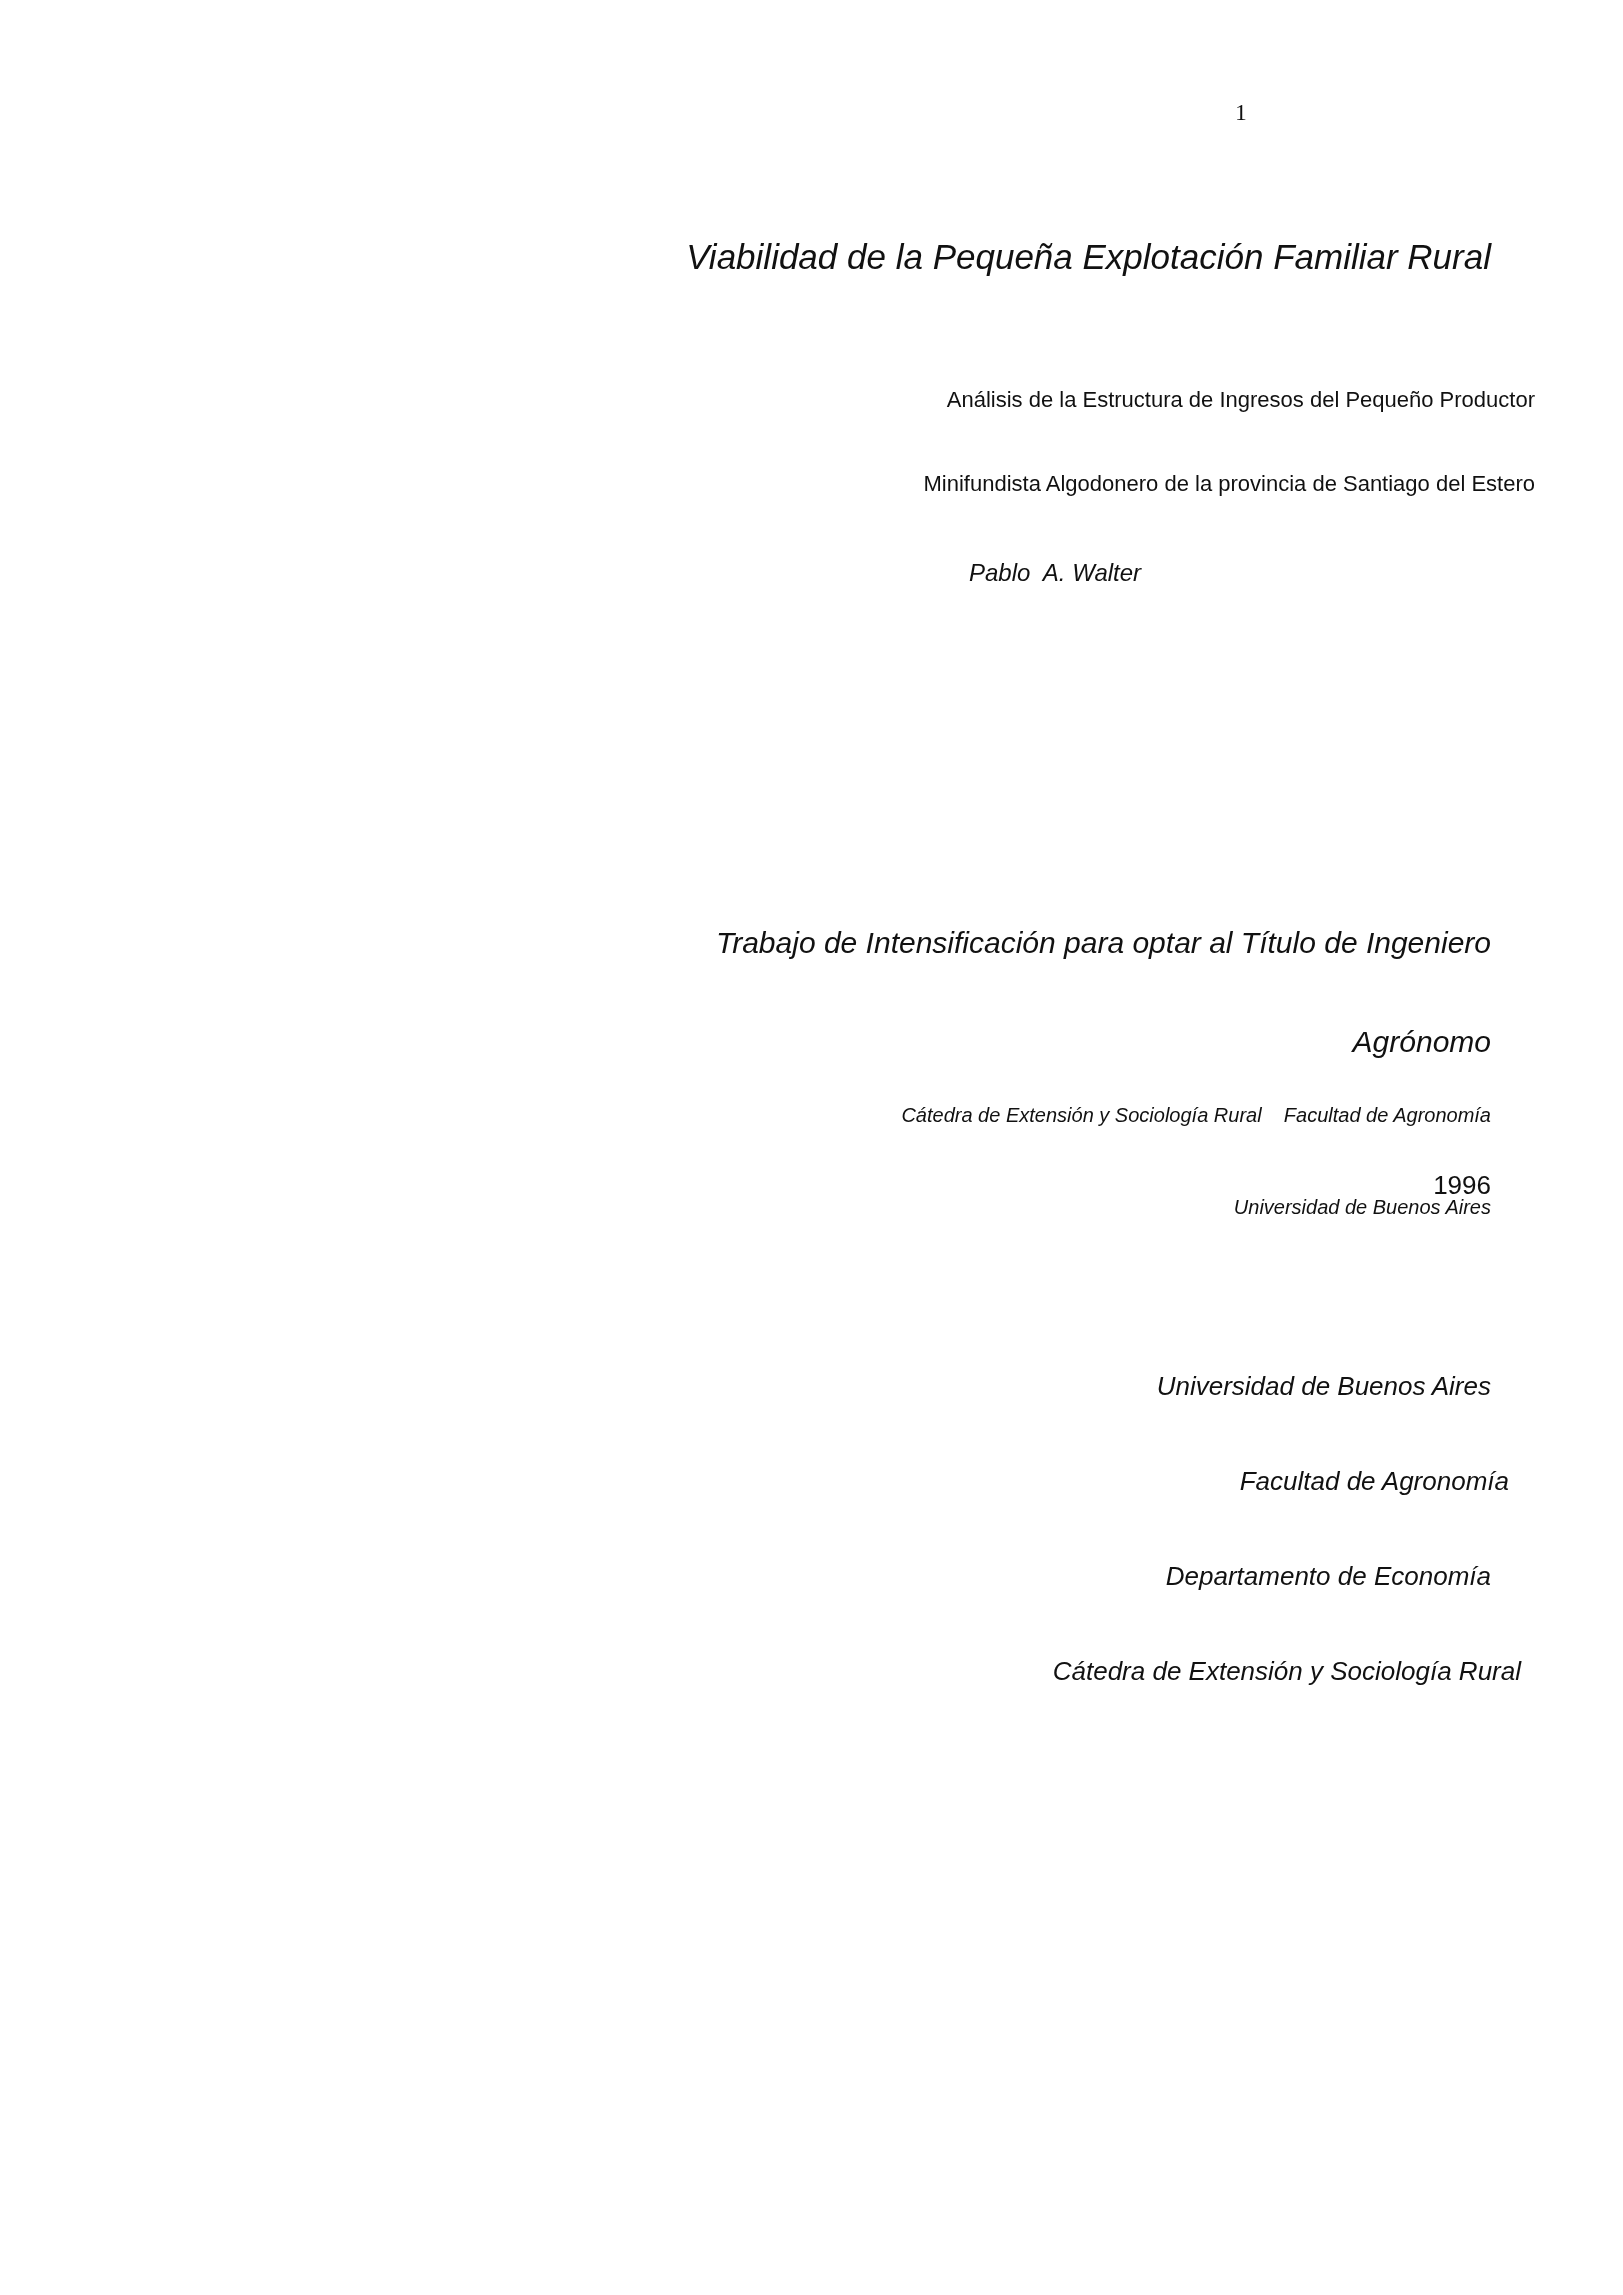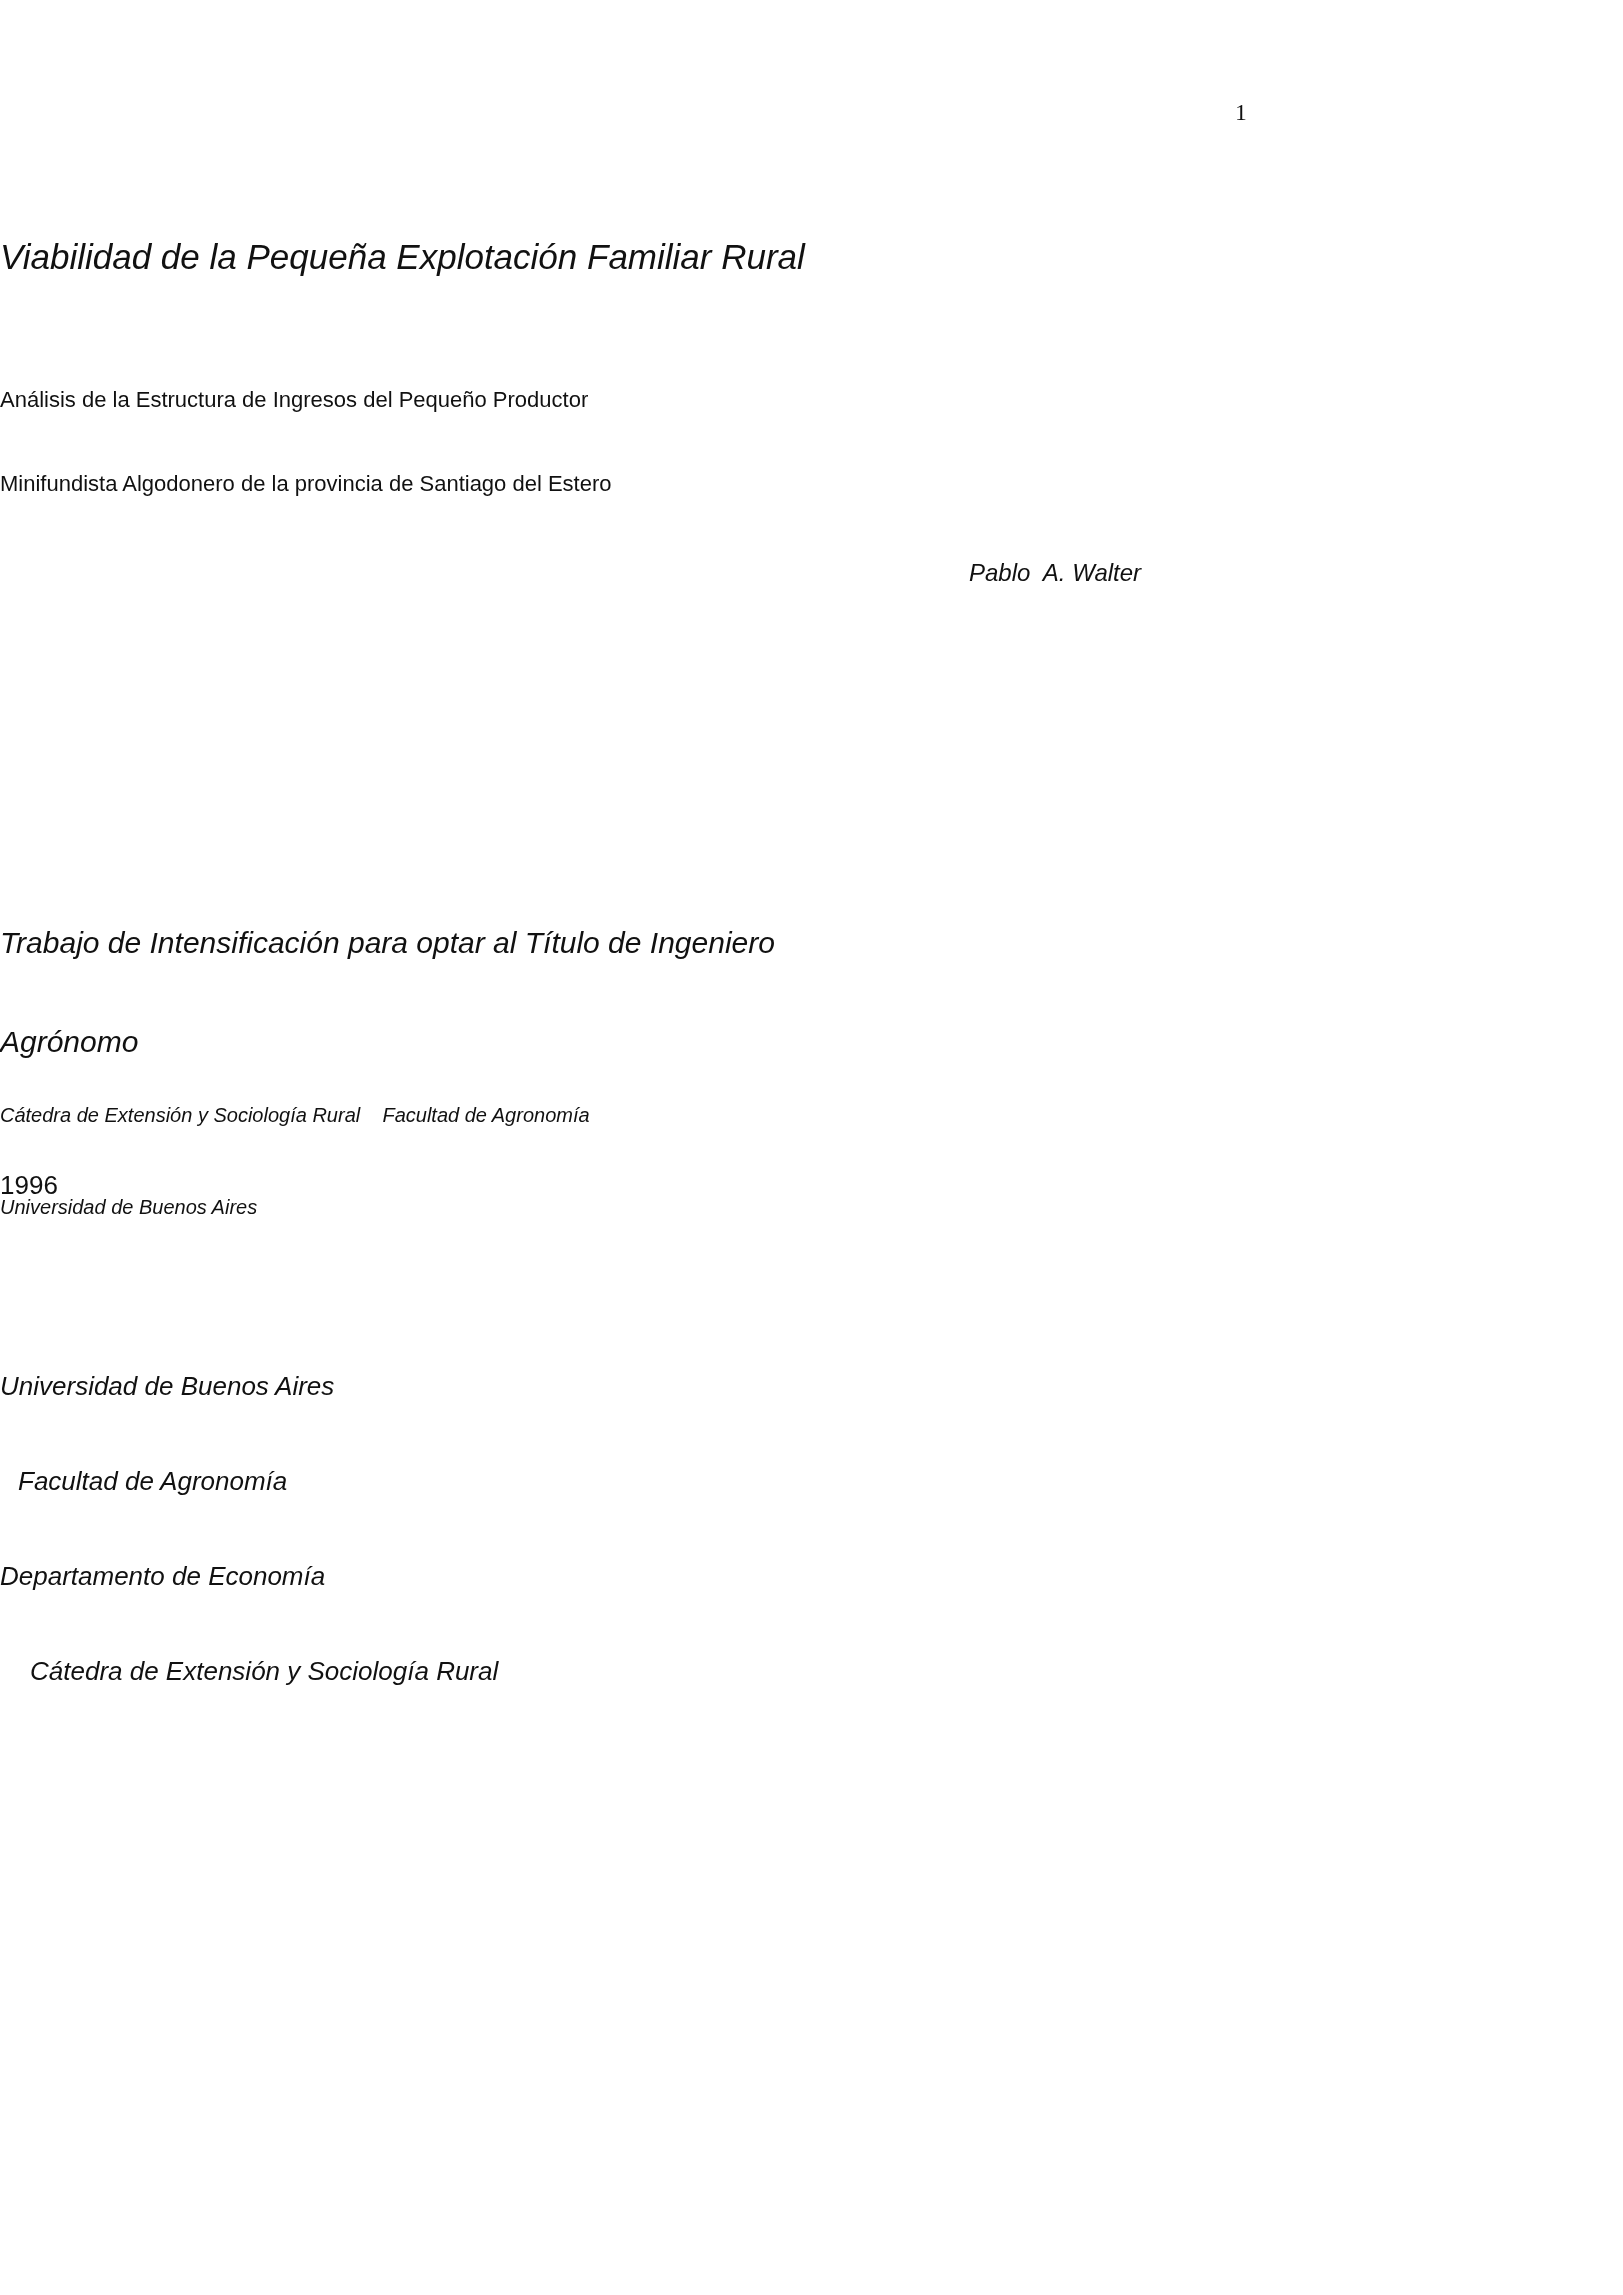--- a/index.html
+++ b/index.html
@@ -19,21 +19,21 @@
     inset: 0;
     background: #ffffff;
   }
   .abs {
     position: absolute;
     white-space: pre-wrap;
   }
   .centered {
     left: 0;
     width: 1491px;
-    text-align: left;
+    text-align: right;
   }
   .page-number {
     top: 101px;
     left: 1235px;
     font-family: "Liberation Serif", serif;
     font-size: 23.6px;
     font-style: normal;
     line-height: 1;
   }
   .doc-title {
@@ -42,20 +42,21 @@
     font-style: italic;
     font-weight: normal;
     line-height: 1;
     margin: 0;
   }
   .doc-subtitle {
     top: 330px;
     font-size: 22px;
     font-style: normal;
     line-height: 28px;
+    padding-left: 44px;
   }
   .author {
     top: 561px;
     left: 969px;
     font-size: 24px;
     font-style: italic;
     line-height: 1;
   }
   .thesis {
     top: 860px;

